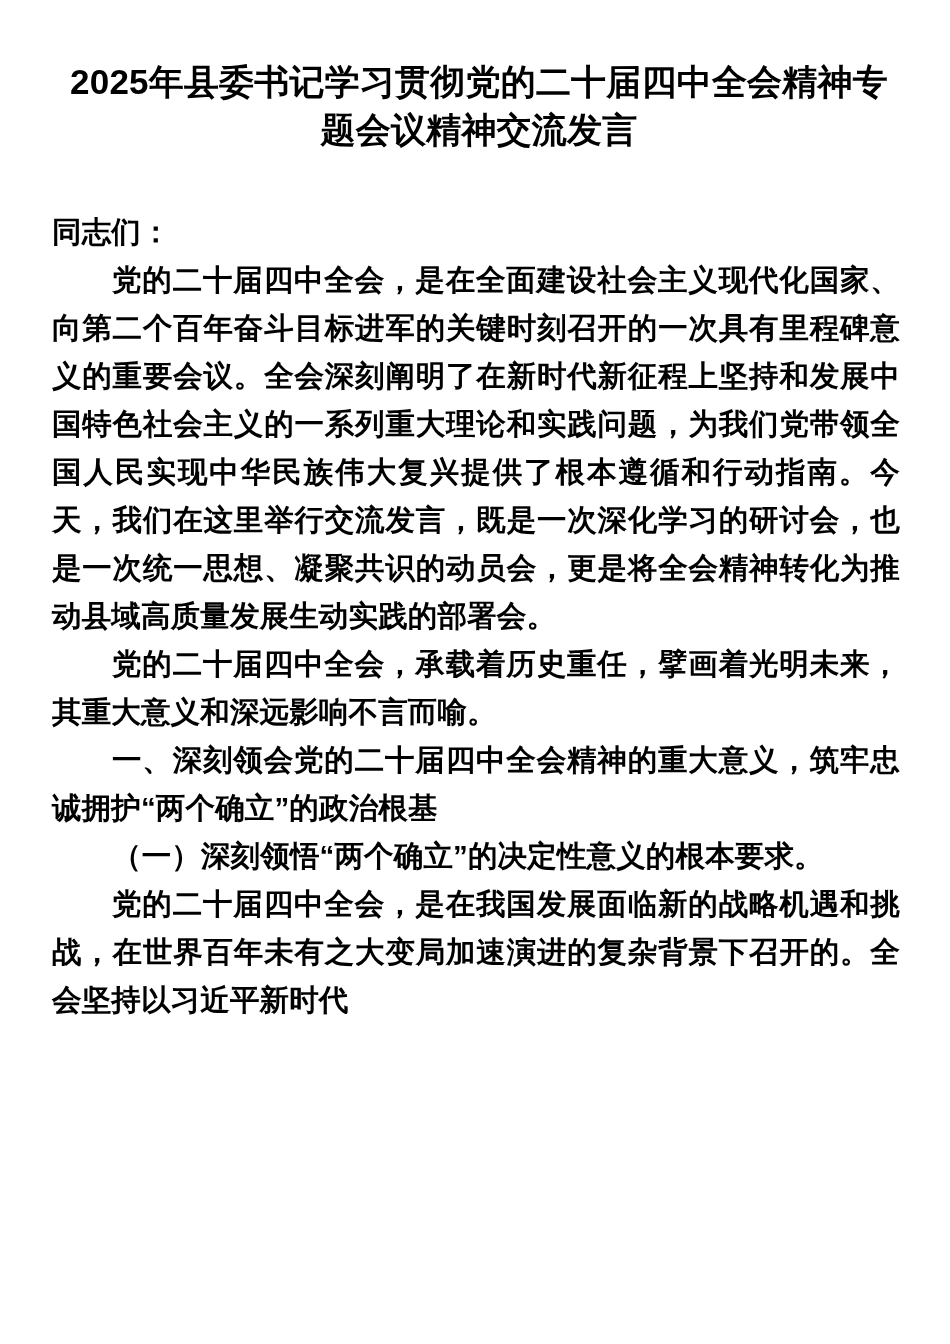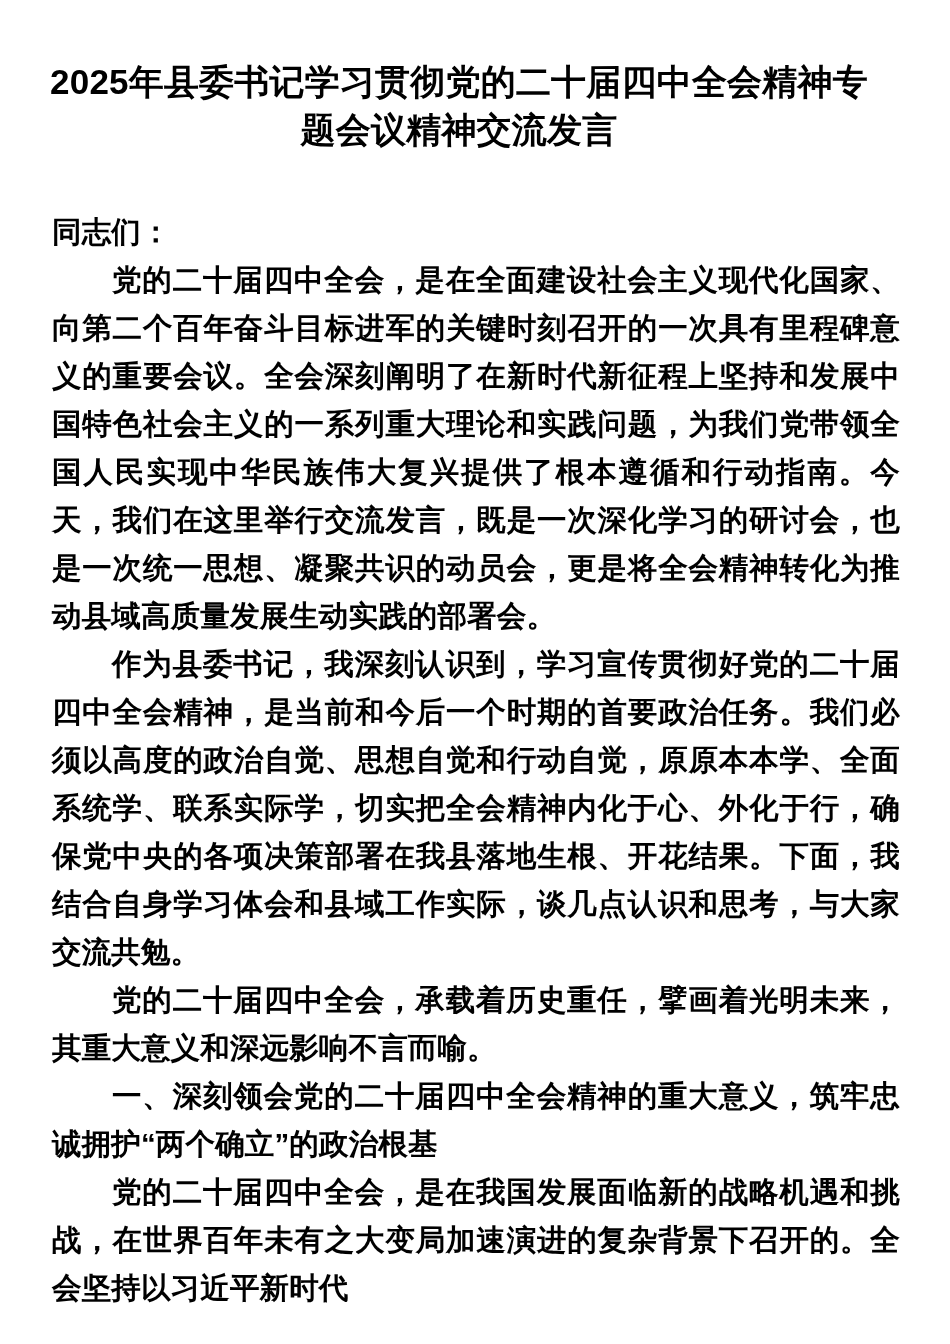--- a/index.html
+++ b/index.html
@@ -20,21 +20,21 @@
     position: relative;
     width: 950px;
     height: 1344px;
     background: #ffffff;
     box-sizing: border-box;
   }
 
   
   .doc-title {
     position: absolute;
-    left: 36px;
+    left: 56px;
     top: 58px;
     width: 846px;
     text-align: center;
     font-size: 35px;
     line-height: 48px;
     font-weight: 700;
     letter-spacing: 0.2px;
     word-break: break-all;
   }
 
@@ -72,24 +72,24 @@
 <div class="page">
 
   <div class="doc-title">2025年县委书记学习贯彻党的二十届四中全会精神专题会议精神交流发言</div>
 
   <div class="body-block">
 
     <p class="para noindent">同志们：</p>
 
     <p class="para indent">党的二十届四中全会，是在全面建设社会主义现代化国家、向第二个百年奋斗目标进军的关键时刻召开的一次具有里程碑意义的重要会议。全会深刻阐明了在新时代新征程上坚持和发展中国特色社会主义的一系列重大理论和实践问题，为我们党带领全国人民实现中华民族伟大复兴提供了根本遵循和行动指南。今天，我们在这里举行交流发言，既是一次深化学习的研讨会，也是一次统一思想、凝聚共识的动员会，更是将全会精神转化为推动县域高质量发展生动实践的部署会。</p>
 
-    <p class="para indent">作为县委书记，我深刻认识到，学习宣传贯彻好党的二十届四中全会精神，是当前和今后一个时期的首要政治任务。我们必须以高度的政治自觉、思想自觉和行动自觉，原原本本学、全面系统学、联系实际学，切实把全会精神内化于心、外化于行，确保党中央的各项决策部署在我县落地生根、开花结果。下面，我结合自身学习体会和县域工作实际，谈几点认识和思考，与大家交流共勉。</p>
 
     <p class="para indent">党的二十届四中全会，承载着历史重任，擘画着光明未来，其重大意义和深远影响不言而喻。</p>
 
     <p class="para indent">一、深刻领会党的二十届四中全会精神的重大意义，筑牢忠诚拥护“两个确立”的政治根基</p>
 
+    <p class="para indent">（一）深刻领悟“两个确立”的决定性意义的根本要求。</p>
 
     <p class="para indent">党的二十届四中全会，是在我国发展面临新的战略机遇和挑战，在世界百年未有之大变局加速演进的复杂背景下召开的。全会坚持以习近平新时代</p>
 
   </div>
 
 </div>
 
 </body></html>

